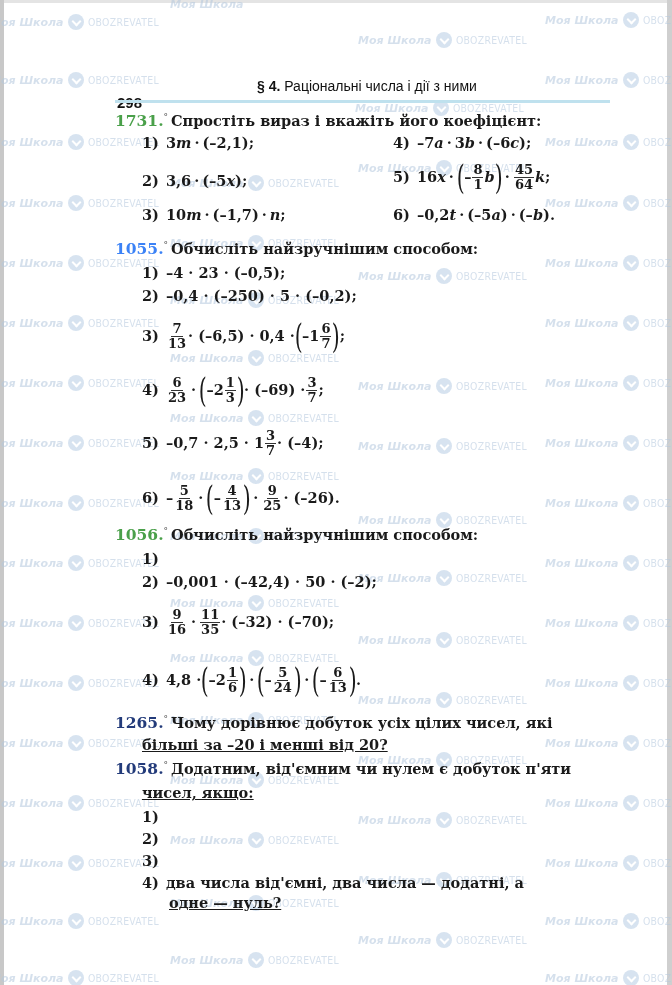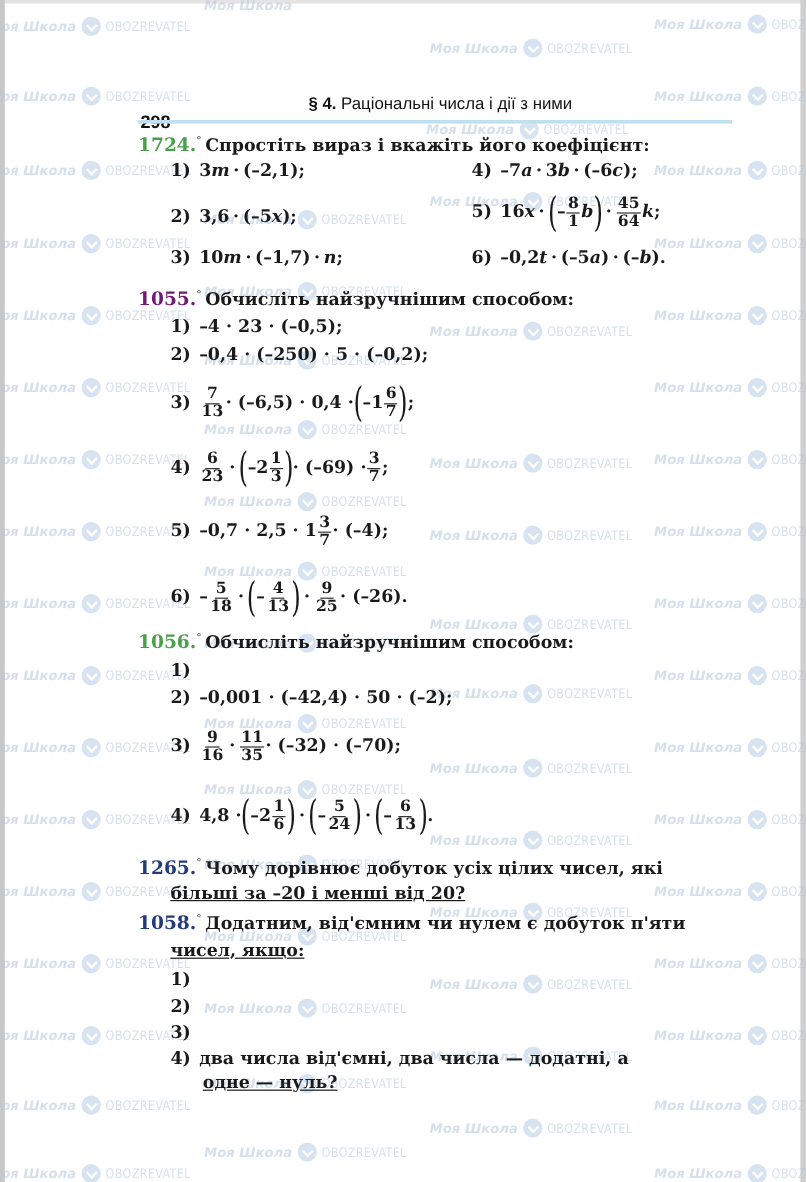--- a/index.html
+++ b/index.html
@@ -24,21 +24,21 @@
   .page-number { position:absolute; left:117px; top:94px; font-family:Liberation Sans, sans-serif; font-weight:bold; font-size:15px; color:#111; }
   .section-title { position:absolute; left:257px; top:78px; font-family:"Liberation Sans", sans-serif; font-size:14px; color:#111; }
   .section-title .sec-mark { font-weight:bold; }
   .header-rule { position:absolute; left:115px; top:100px; width:495px; height:3px; background:#bfe1ee; }
 
   .content { position:absolute; left:115px; top:112px; width:500px; font-size:14.5px; font-weight:bold; line-height:1.2; }
   .ex { position:relative; }
   .ex-head { white-space:nowrap; }
   .ex-num { font-weight:bold; font-size:15.5px; }
   .ex-num.green { color:#4aa04a; }
-  .ex-num.black { color:#701a75; }
+  .ex-num.black { color:#3b82f6; }
   .ex-num.blue { color:#233b7a; }
   .ex-star { font-size:9px; vertical-align:super; font-weight:normal; color:#555; margin-right:3px; }
   .item { display:flex; align-items:center; white-space:nowrap; padding-left:27px; }
   .item .lbl { margin-right:7px; }
   .col2 { position:absolute; left:251px; }
   .frac { display:inline-flex; flex-direction:column; align-items:center; vertical-align:middle; font-size:13px; line-height:1.05; margin:0 1px; }
   .frac .n { border-bottom:1px solid #333; padding:0 1px; }
   .frac .d { padding:0 1px; }
   .paren { font-size:34px; font-weight:normal; line-height:1; transform:scaleX(.6); display:inline-block; margin:0 -3px; }
   i.v { font-style:italic; }
@@ -372,21 +372,21 @@
 <div class="section-title">
   <span class="sec-mark">§ 4.</span>
   <span>Раціональні числа і дії з ними</span>
 </div>
 <div class="header-rule"></div>
 
 <div class="content">
 
   <div class="ex" style="height:128px">
     <div class="ex-head" style="height:22px">
-      <span class="ex-num green">1724.</span><span class="ex-star">°</span><span>Спростіть вираз і вкажіть його коефіцієнт:</span>
+      <span class="ex-num green">1731.</span><span class="ex-star">°</span><span>Спростіть вираз і вкажіть його коефіцієнт:</span>
     </div>
 
     <div style="position:relative;height:26px">
       <div class="item">
         <span class="lbl">1)</span>
         <span>3</span>
           <i class="v">m</i>
           <span class="dot">·</span>
           <span>(–2,1);</span>
       </div>

